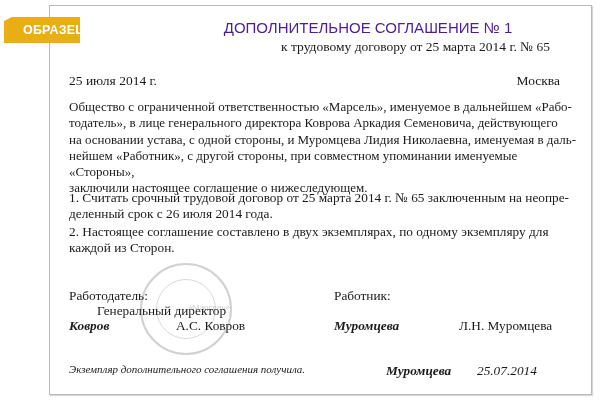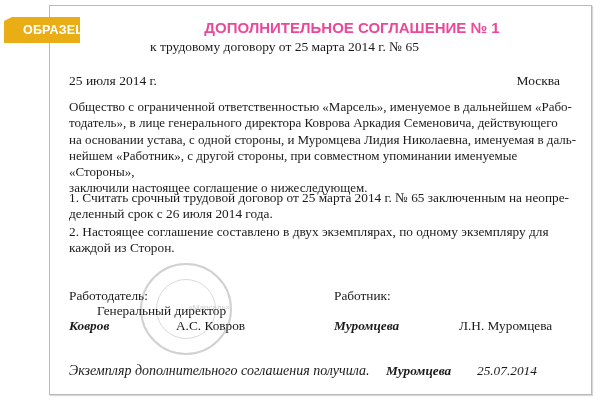--- a/index.html
+++ b/index.html
@@ -25,26 +25,26 @@
       line-height: 26px; text-align: left;
       padding-left: 19px; box-sizing: border-box;
       clip-path: polygon(0 4px, 8px 0, 100% 0, 100% 100%, 0 100%);
     }
     .ribbon::after {
       content: ""; position: absolute; right: -9px; top: 0;
       border-top: 13px solid transparent; border-bottom: 13px solid transparent;
       border-left: 9px solid #e9ad16;
     }
     .title {
-      position: absolute; left: 152px; top: 19px; width: 400px; text-align: center;
+      position: absolute; left: 168px; top: 19px; width: 400px; text-align: center;
       font-family: "Liberation Sans", "DejaVu Sans", sans-serif;
-      font-weight: bold; font-size: 15px; color: #ec4899; white-space: nowrap;
+      font-weight: normal; font-size: 15px; color: #4c1d95; white-space: nowrap;
     }
     .subtitle {
-      position: absolute; left: 150px; top: 39px; width: 400px; text-align: left;
+      position: absolute; left: 150px; top: 39px; width: 400px; text-align: right;
       font-size: 13.5px; white-space: nowrap;
     }
     .date-line { position: absolute; left: 69px; top: 73px; font-size: 13.5px; }
     .city { position: absolute; right: 40px; top: 73px; font-size: 13.5px; }
     .para {
       position: absolute; left: 69px; top: 99px; width: 510px;
       font-size: 13px; line-height: 16.3px; white-space: pre-line;
     }
     .clause {
       position: absolute; left: 69px; width: 510px;
@@ -61,21 +61,21 @@
     }
     .stamp-inner {
       position: absolute; left: 14px; top: 14px; width: 60px; height: 60px;
       border-radius: 50%; border: 1px solid #d2d2d2; box-sizing: border-box;
     }
     .stamp-text {
       position: absolute; left: 0; top: 38px; width: 88px; text-align: right;
       font-family: "Liberation Sans", "DejaVu Sans", sans-serif;
       font-size: 8px; color: #c4c4c4;
     }
-    .footer-note { position: absolute; left: 69px; top: 363px; font-size: 14px; font-style: italic; }
+    .footer-note { position: absolute; left: 69px; top: 363px; font-size: 11px; font-style: italic; }
   </style>
 </head>
 <body>
 
 <div class="page"></div>
 
 <div class="ribbon">
   <span>ОБРАЗЕЦ</span>
 </div>
 

